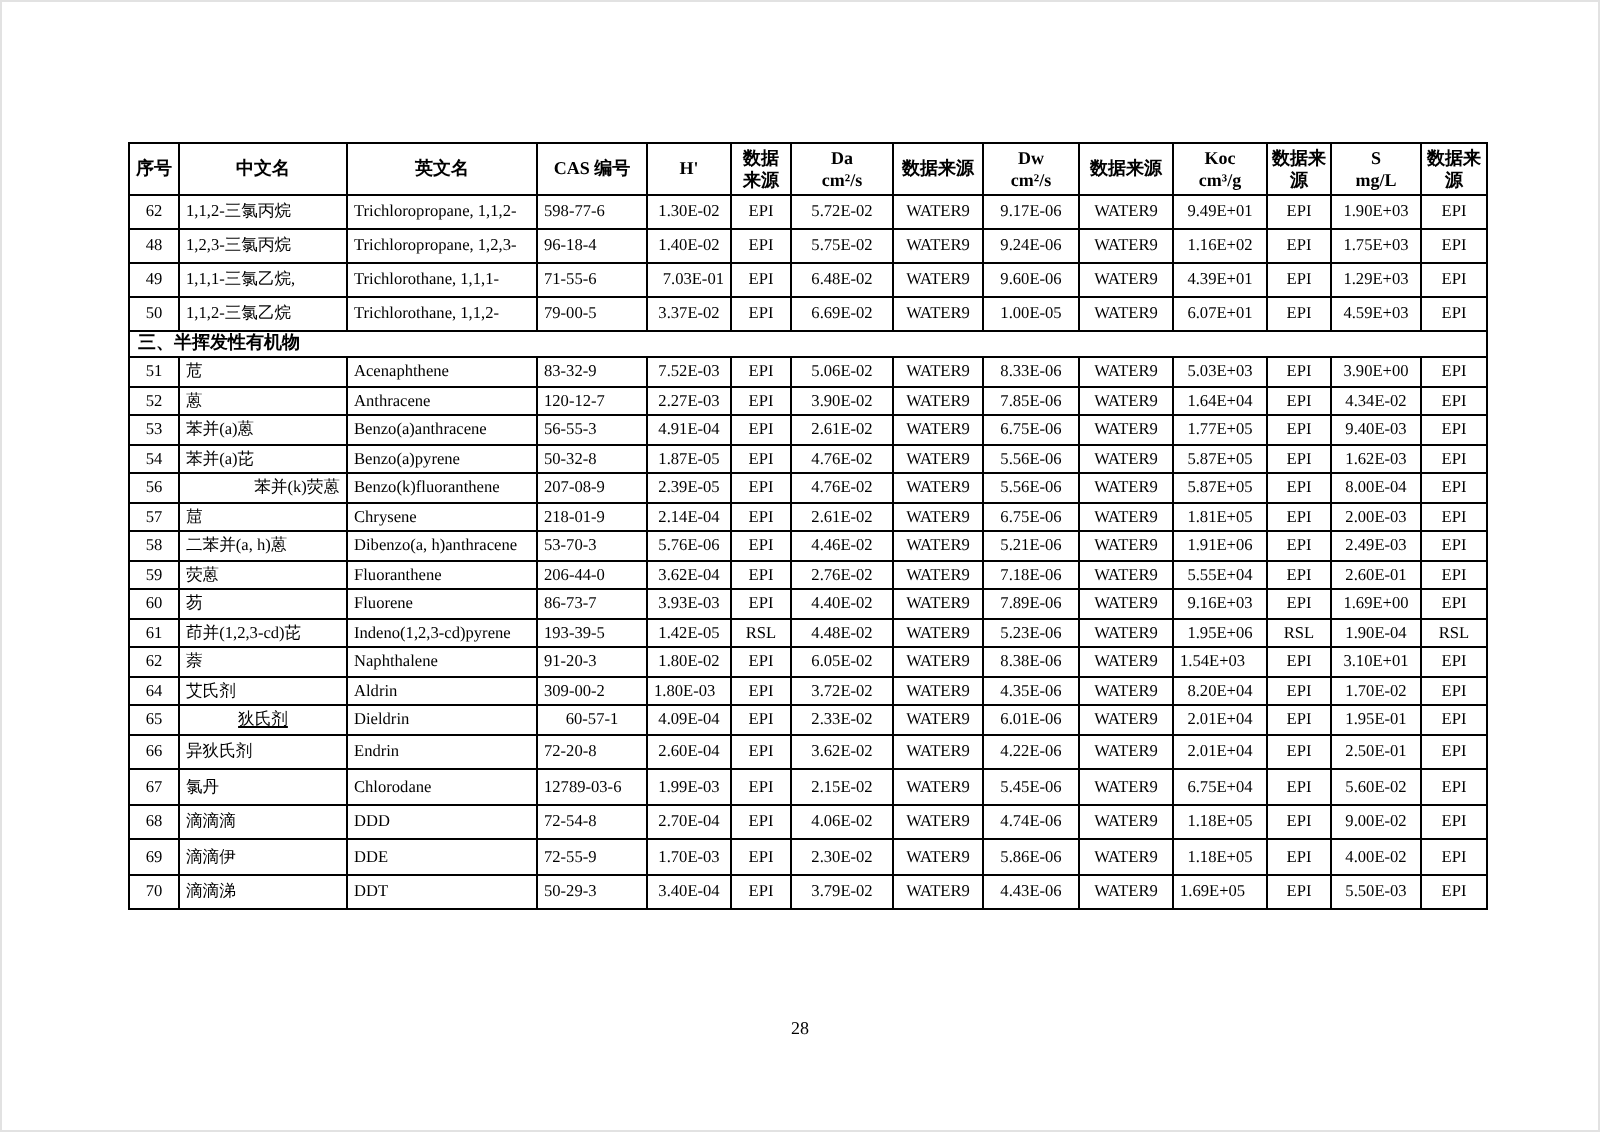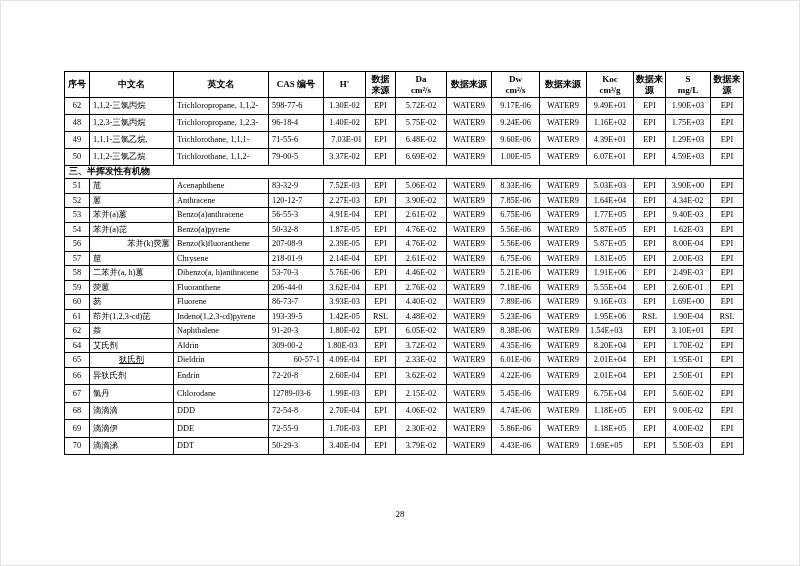--- a/index.html
+++ b/index.html
@@ -392,21 +392,21 @@
           <td style="text-align: center;">WATER9</td>
           <td style="text-align: center;">8.20E+04</td>
           <td style="text-align: center;">EPI</td>
           <td style="text-align: center;">1.70E-02</td>
           <td style="text-align: center;">EPI</td>
         </tr>
         <tr class="sec">
           <td style="text-align: center;">65</td>
           <td style="text-align: center; text-decoration: underline;">狄氏剂</td>
           <td style="text-align: left;">Dieldrin</td>
-          <td style="text-align: right;">60-57-1</td>
+          <td style="text-align: center;">60-57-1</td>
           <td style="text-align: center;">4.09E-04</td>
           <td style="text-align: center;">EPI</td>
           <td style="text-align: center;">2.33E-02</td>
           <td style="text-align: center;">WATER9</td>
           <td style="text-align: center;">6.01E-06</td>
           <td style="text-align: center;">WATER9</td>
           <td style="text-align: center;">2.01E+04</td>
           <td style="text-align: center;">EPI</td>
           <td style="text-align: center;">1.95E-01</td>
           <td style="text-align: center;">EPI</td>

